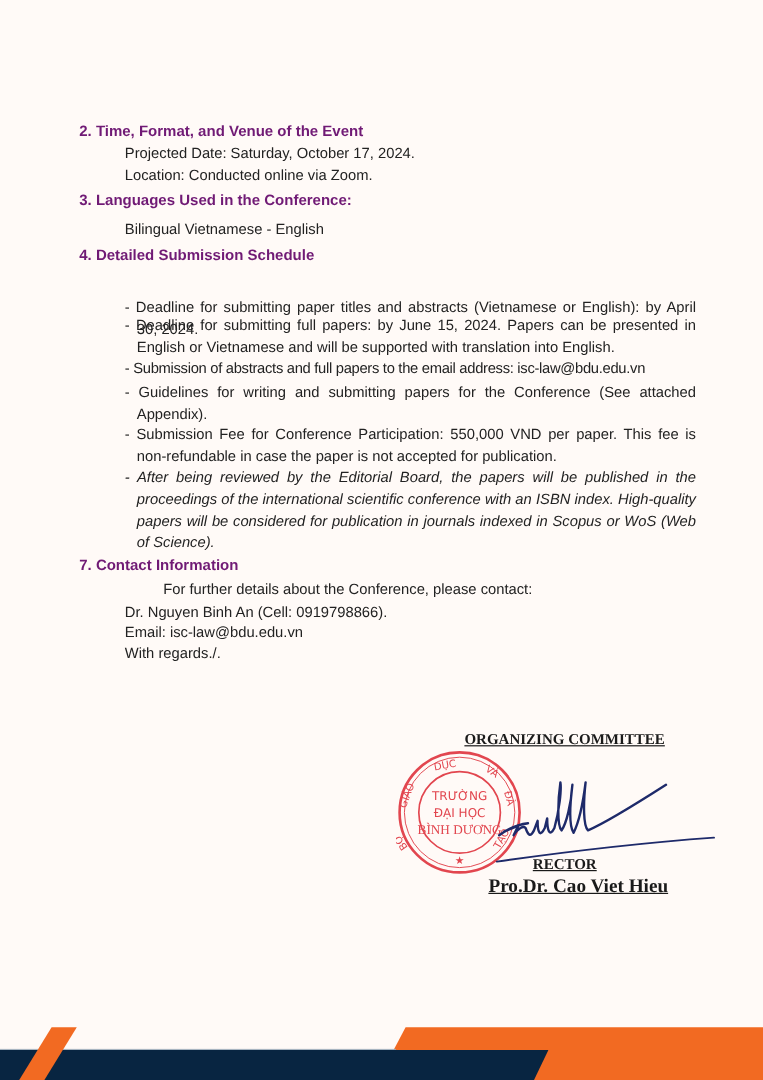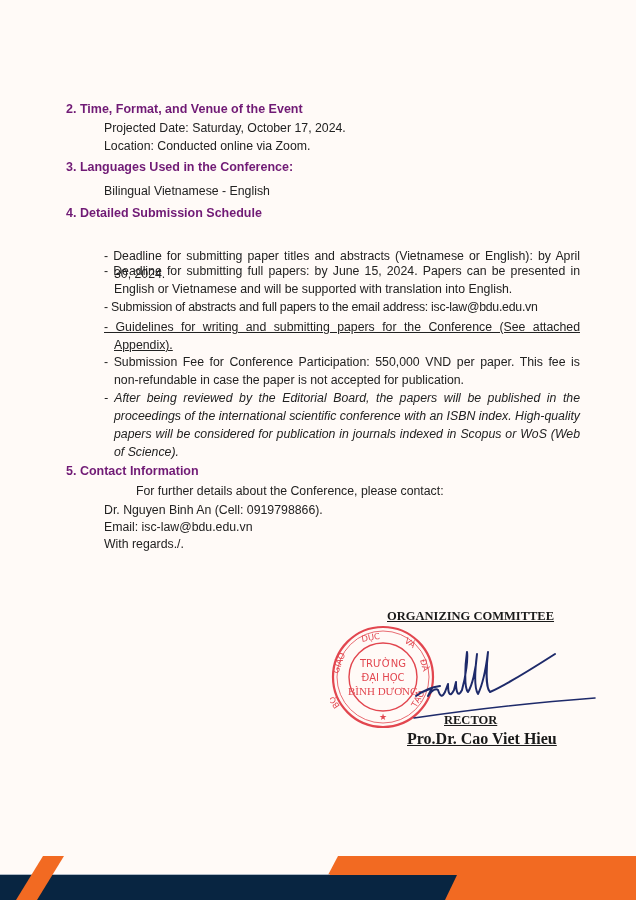--- a/index.html
+++ b/index.html
@@ -22,25 +22,25 @@
 <div class="abs t" style="left:104px;top:121px;">Projected Date: Saturday, October 17, 2024.</div>
 <div class="abs t" style="left:104px;top:139px;">Location: Conducted online via Zoom.</div>
 
 <div class="abs h" style="top:160px;">3. Languages Used in the Conference:</div>
 <div class="abs t" style="left:104px;top:184px;">Bilingual Vietnamese - English</div>
 
 <div class="abs h" style="top:206px;">4. Detailed Submission Schedule</div>
 <div class="li" style="top:214px;margin-top:33px;">- Deadline for submitting paper titles and abstracts (Vietnamese or English): by April 30, 2024.</div>
 <div class="li" style="top:262px;">- Deadline for submitting full papers: by June 15, 2024. Papers can be presented in English or Vietnamese and will be supported with translation into English.</div>
 <div class="li" style="top:298px;letter-spacing:-0.25px;">- Submission of abstracts and full papers to the email address:  isc-law@bdu.edu.vn</div>
-<div class="li" style="top:318px;text-decoration:underline;">- Guidelines for writing and submitting papers for the Conference (See attached Appendix).</div>
+<div class="li" style="top:318px;">- Guidelines for writing and submitting papers for the Conference (See attached Appendix).</div>
 <div class="li" style="top:353px;">- Submission Fee for Conference Participation: 550,000 VND per paper. This fee is non-refundable in case the paper is not accepted for publication.</div>
 <div class="li it" style="top:389px;">- After being reviewed by the Editorial Board, the papers will be published in the proceedings of the international scientific conference with an ISBN index. High-quality papers will be considered for publication in journals indexed in Scopus or WoS (Web of Science).</div>
 
-<div class="abs h" style="top:464px;">5. Contact Information</div>
+<div class="abs h" style="top:464px;">7. Contact Information</div>
 <div class="abs t" style="left:104px;top:484px;margin-left:32px;">For further details about the Conference, please contact:</div>
 <div class="abs t" style="left:104px;top:503px;">Dr. Nguyen Binh An (Cell: 0919798866).</div>
 <div class="abs t" style="left:104px;top:520px;">Email:  isc-law@bdu.edu.vn</div>
 <div class="abs t" style="left:104px;top:537px;">With regards./.</div>
 
 <div class="abs serif" style="left:387px;top:609px;font-size:12.5px;">ORGANIZING COMMITTEE</div>
 
 <svg class="abs" style="left:330px;top:622px;" width="110" height="112" viewBox="0 0 110 112">
   <g fill="none" stroke="#e2464f">
     <circle cx="53" cy="55" r="50" stroke-width="2.2"></circle>

